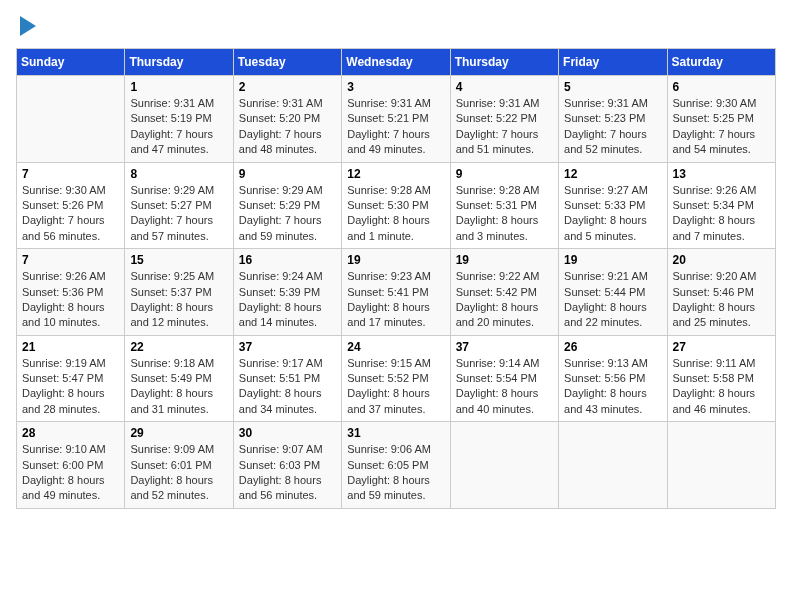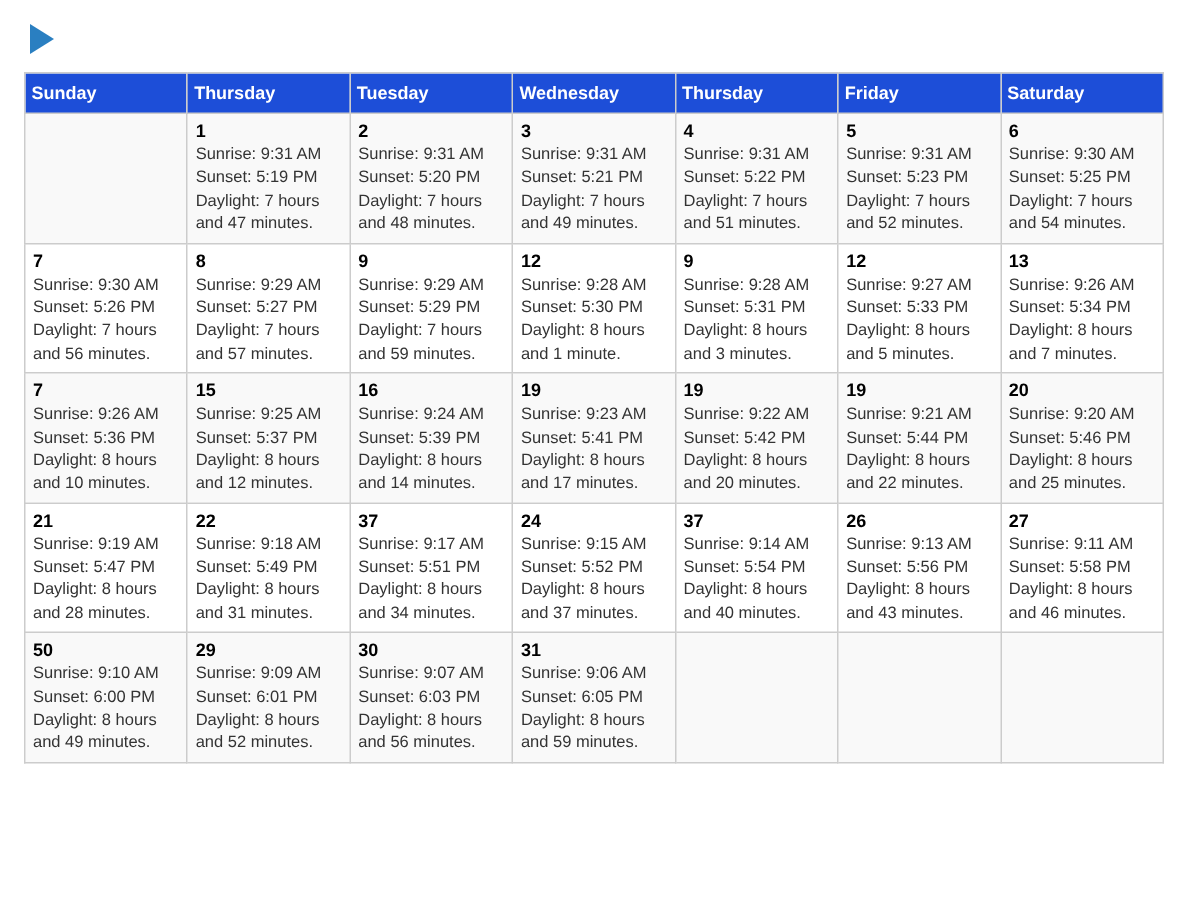--- a/index.html
+++ b/index.html
@@ -228,21 +228,21 @@
           <span class="day-num">26</span>
           <div class="cell-content">Sunrise: 9:13 AM<br>Sunset: 5:56 PM<br>Daylight: 8 hours and 43 minutes.</div>
         </td>
         <td>
           <span class="day-num">27</span>
           <div class="cell-content">Sunrise: 9:11 AM<br>Sunset: 5:58 PM<br>Daylight: 8 hours and 46 minutes.</div>
         </td>
       </tr>
       <tr>
         <td>
-          <span class="day-num">50</span>
+          <span class="day-num">28</span>
           <div class="cell-content">Sunrise: 9:10 AM<br>Sunset: 6:00 PM<br>Daylight: 8 hours and 49 minutes.</div>
         </td>
         <td>
           <span class="day-num">29</span>
           <div class="cell-content">Sunrise: 9:09 AM<br>Sunset: 6:01 PM<br>Daylight: 8 hours and 52 minutes.</div>
         </td>
         <td>
           <span class="day-num">30</span>
           <div class="cell-content">Sunrise: 9:07 AM<br>Sunset: 6:03 PM<br>Daylight: 8 hours and 56 minutes.</div>
         </td>

